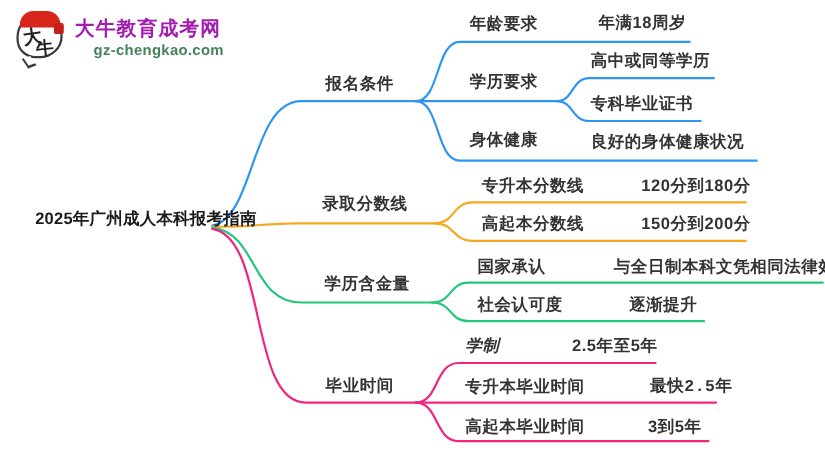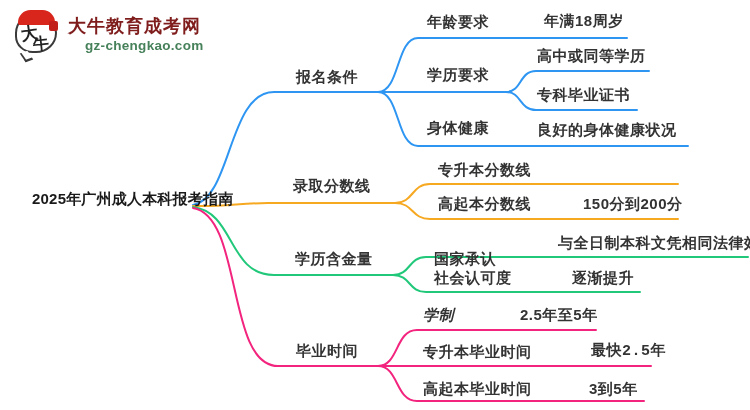--- a/index.html
+++ b/index.html
@@ -70,21 +70,21 @@
   }
   .bubble .tail {
     position: absolute; left: 8px; bottom: -5px;
     width: 9px; height: 9px;
     background: #ffffff;
     border-left: 2.5px solid #3a3a3a;
     border-bottom: 2.5px solid #3a3a3a;
     transform: skewX(20deg) rotate(-18deg);
   }
   .logo-text { display: flex; flex-direction: column; }
-  .logo-title { font-size: 18px; font-weight: 800; color: #7f1d1d; letter-spacing: 1px; }
+  .logo-title { font-size: 18px; font-weight: 800; color: #a21caf; letter-spacing: 1px; }
   .logo-domain { font-size: 13.5px; font-weight: 700; color: #46815a; letter-spacing: 0.3px; margin-left: 17px; }
 </style>
 </head>
 <body>
 
 <div class="stage">
 
   <svg class="lines" viewBox="0 0 750 410" fill="none" stroke-width="2" stroke-linecap="round">
 
     <g>
@@ -137,25 +137,26 @@
   <div class="node" style="left:427px; top:12px;">年龄要求</div>
   <div class="node" style="left:544px; top:11px;">年满18周岁</div>
   <div class="node" style="left:427px; top:65px;">学历要求</div>
   <div class="node" style="left:537px; top:46px;">高中或同等学历</div>
   <div class="node" style="left:537px; top:85px;">专科毕业证书</div>
   <div class="node" style="left:427px; top:118px;">身体健康</div>
   <div class="node" style="left:537px; top:120px;">良好的身体健康状况</div>
 
   <div class="node" style="left:293px; top:176px;">录取分数线</div>
   <div class="node" style="left:438px; top:160px;">专升本分数线</div>
+  <div class="node" style="left:583px; top:160px;">120分到180分</div>
   <div class="node" style="left:438px; top:194px;">高起本分数线</div>
   <div class="node" style="left:583px; top:194px;">150分到200分</div>
 
   <div class="node" style="left:295px; top:249px;">学历含金量</div>
-  <div class="node" style="left:434px; top:233px;margin-top:16px;">国家承认</div>
+  <div class="node" style="left:434px; top:233px;">国家承认</div>
   <div class="node" style="left:558px; top:233px;">与全日制本科文凭相同法律效力</div>
   <div class="node" style="left:434px; top:268px;">社会认可度</div>
   <div class="node" style="left:572px; top:268px;">逐渐提升</div>
 
   <div class="node" style="left:296px; top:341px;">毕业时间</div>
   <div class="node" style="left:423px; top:305px;font-style:italic;">学制</div>
   <div class="node" style="left:520px; top:305px;">2.5年至5年</div>
   <div class="node" style="left:423px; top:342px;">专升本毕业时间</div>
   <div class="node" style="left:591px; top:342px;font-family:Liberation Mono, monospace;">最快2.5年</div>
   <div class="node" style="left:423px; top:379px;">高起本毕业时间</div>

